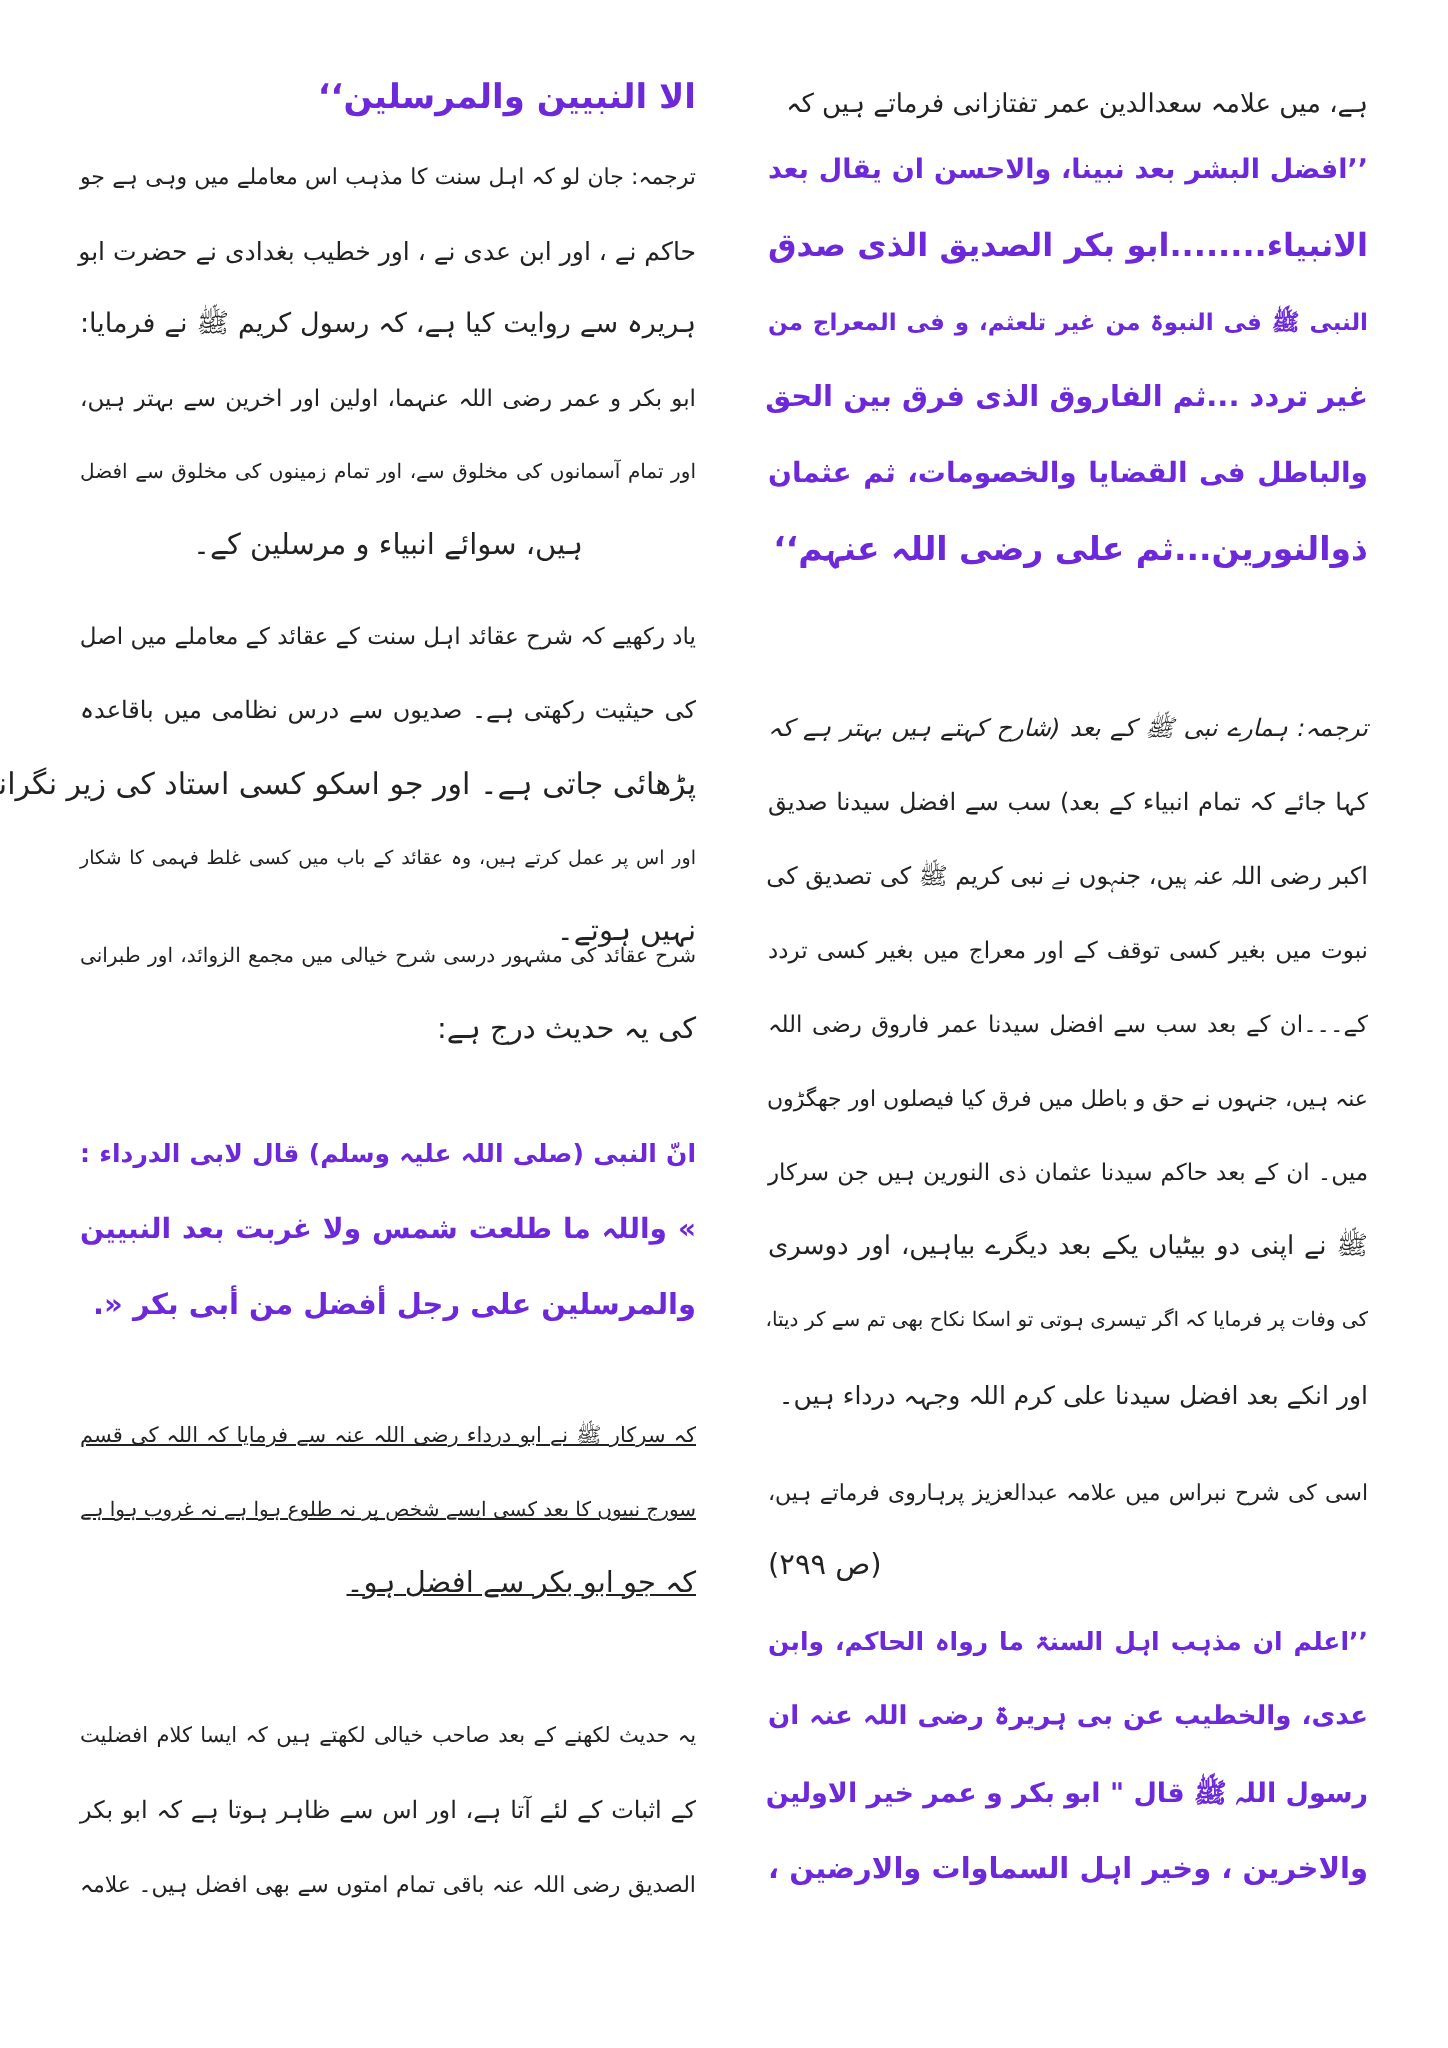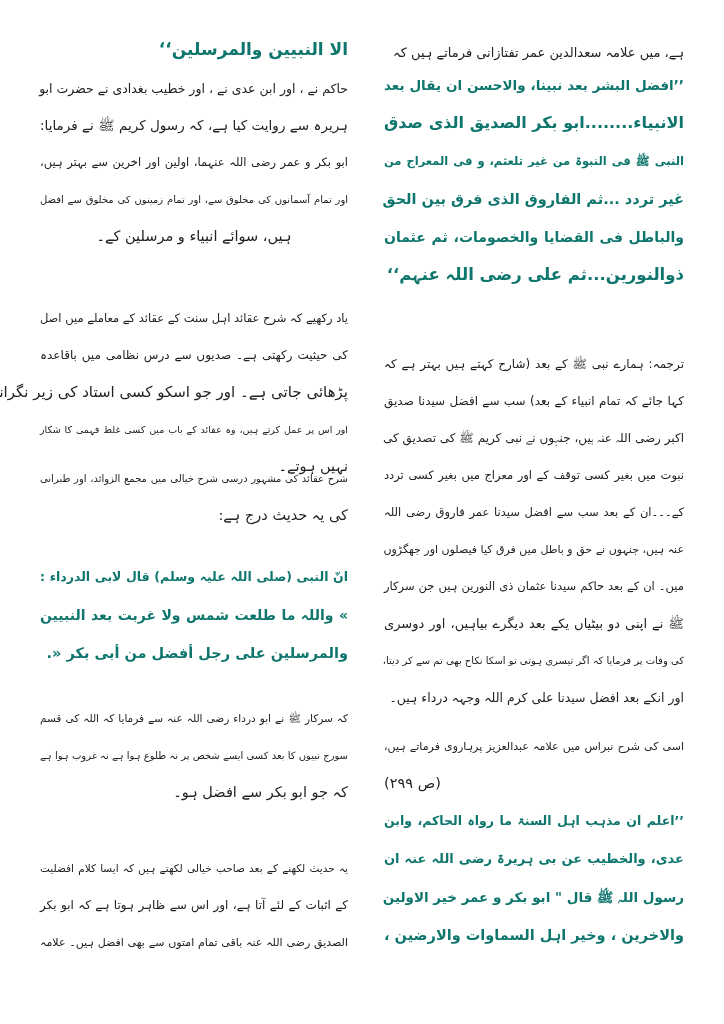--- a/index.html
+++ b/index.html
@@ -16,21 +16,21 @@
   }
   .col-right { right: 40px; width: 300px; }
   .col-left  { right: 376px; width: 308px; }
   .blk { position: absolute; right: 0; width: 100%; }
   .ln {
     display: block; white-space: nowrap; overflow: visible;
     text-align: justify; text-align-last: justify;
   }
   .ur { font-size: 14.5px; line-height: 37px; color: #222; }
   .ur-s { font-size: 13px; line-height: 34px; color: #222; }
-  .ar { font-size: 17px; line-height: 38px; font-weight: bold; color: #0f766e; }
+  .ar { font-size: 17px; line-height: 38px; font-weight: bold; color: #6d28d9; }
   .ln.short { text-align-last: right; }
   .ln.center { text-align-last: center; }
   .ln.left { text-align-last: left; }
 </style>
 </head>
 <body>
 
 <div class="page">
 
   <div class="col col-right">
@@ -42,21 +42,21 @@
     <div class="blk ar" style="top:66px;">
       <span class="ln" style="white-space: nowrap; font-size: 13.5px;">’’افضل البشر بعد نبینا، والاحسن ان یقال بعد</span>
       <span class="ln" style="white-space: nowrap; font-size: 16px;">الانبیاء........ابو بکر الصدیق الذی صدق</span>
       <span class="ln" style="white-space: nowrap; font-size: 11.5px;">النبی ﷺ فی النبوۃ من غیر تلعثم، و فی المعراج من</span>
       <span class="ln" style="white-space: nowrap; font-size: 14.5px;">غیر تردد ...ثم الفاروق الذی فرق بین الحق</span>
       <span class="ln" style="white-space: nowrap; font-size: 14px;">والباطل فی القضایا والخصومات، ثم عثمان</span>
       <span class="ln short" style="white-space: nowrap; font-size: 16.5px;">ذوالنورین...ثم علی رضی اللہ عنہم‘‘</span>
     </div>
 
     <div class="blk ur" style="top:346px;">
-      <span class="ln" style="white-space: nowrap; font-size: 12px;">ترجمہ: ہمارے نبی ﷺ کے بعد (شارح کہتے ہیں بہتر ہے کہ</span>
+      <span class="ln" style="white-space: nowrap; font-size: 12px; font-style: italic;">ترجمہ: ہمارے نبی ﷺ کے بعد (شارح کہتے ہیں بہتر ہے کہ</span>
       <span class="ln" style="white-space: nowrap; font-size: 12px;">کہا جائے کہ تمام انبیاء کے بعد) سب سے افضل سیدنا صدیق</span>
       <span class="ln" style="white-space: nowrap; font-size: 12px;">اکبر رضی اللہ عنہ ہیں، جنہوں نے نبی کریم ﷺ کی تصدیق کی</span>
       <span class="ln" style="white-space: nowrap; font-size: 11.5px;">نبوت میں بغیر کسی توقف کے اور معراج میں بغیر کسی تردد</span>
       <span class="ln" style="white-space: nowrap; font-size: 11.5px;">کے۔۔۔ان کے بعد سب سے افضل سیدنا عمر فاروق رضی اللہ</span>
       <span class="ln" style="white-space: nowrap; font-size: 11px;">عنہ ہیں، جنہوں نے حق و باطل میں فرق کیا فیصلوں اور جھگڑوں</span>
       <span class="ln" style="white-space: nowrap; font-size: 11.5px;">میں۔ ان کے بعد حاکم سیدنا عثمان ذی النورین ہیں جن سرکار</span>
       <span class="ln" style="white-space: nowrap; font-size: 13px;">ﷺ نے اپنی دو بیٹیاں یکے بعد دیگرے بیاہیں، اور دوسری</span>
       <span class="ln" style="white-space: nowrap; font-size: 10px;">کی وفات پر فرمایا کہ اگر تیسری ہوتی تو اسکا نکاح بھی تم سے کر دیتا،</span>
       <span class="ln short" style="white-space: nowrap; font-size: 12.5px;">اور انکے بعد افضل سیدنا علی کرم اللہ وجہہ درداء ہیں۔</span>
     </div>
@@ -74,20 +74,21 @@
     </div>
   </div>
 
   <div class="col col-left">
 
     <div class="blk ar" style="top:30px;">
       <span class="ln short" style="white-space: nowrap;">الا النبیین والمرسلین‘‘</span>
     </div>
 
     <div class="blk ur" style="top:70px;">
+      <span class="ln" style="white-space: nowrap; font-size: 11px;">ترجمہ: جان لو کہ اہل سنت کا مذہب اس معاملے میں وہی ہے جو</span>
       <span class="ln" style="white-space: nowrap; font-size: 12.5px;">حاکم نے ، اور ابن عدی نے ، اور خطیب بغدادی نے حضرت ابو</span>
       <span class="ln" style="white-space: nowrap; font-size: 13.5px;">ہریرہ سے روایت کیا ہے، کہ رسول کریم ﷺ نے فرمایا:</span>
       <span class="ln" style="white-space: nowrap; font-size: 11.5px;">ابو بکر و عمر رضی اللہ عنہما، اولین اور اخرین سے بہتر ہیں،</span>
       <span class="ln" style="white-space: nowrap; font-size: 10px;">اور تمام آسمانوں کی مخلوق سے، اور تمام زمینوں کی مخلوق سے افضل</span>
       <span class="ln center" style="white-space: nowrap;">ہیں، سوائے انبیاء و مرسلین کے۔</span>
     </div>
 
     <div class="blk ur" style="top:300px;">
       <span class="ln" style="white-space: nowrap; font-size: 11.5px;">یاد رکھیے کہ شرح عقائد اہل سنت کے عقائد کے معاملے میں اصل</span>
       <span class="ln" style="white-space: nowrap; font-size: 12px;">کی حیثیت رکھتی ہے۔ صدیوں سے درس نظامی میں باقاعدہ</span>
@@ -100,21 +101,21 @@
       <span class="ln" style="white-space: nowrap; font-size: 10px;">شرح عقائد کی مشہور درسی شرح خیالی میں مجمع الزوائد، اور طبرانی</span>
       <span class="ln short" style="white-space: nowrap;">کی یہ حدیث درج ہے:</span>
     </div>
 
     <div class="blk ar" style="top:558px;">
       <span class="ln" style="white-space: nowrap; font-size: 12.5px;">انّ النبی (صلی اللہ علیہ وسلم) قال لابی الدرداء :</span>
       <span class="ln" style="white-space: nowrap; font-size: 14px;">» واللہ ما طلعت شمس ولا غربت بعد النبیین</span>
       <span class="ln short" style="white-space: nowrap; font-size: 14.5px;">والمرسلین علی رجل أفضل من أبی بکر «.</span>
     </div>
 
-    <div class="blk ur" style="top:700px;">
+    <div class="blk ur" style="top:700px;text-decoration:underline;">
       <span class="ln" style="white-space: nowrap; font-size: 10.5px;">کہ سرکار ﷺ نے ابو درداء رضی اللہ عنہ سے فرمایا کہ اللہ کی قسم</span>
       <span class="ln" style="white-space: nowrap; font-size: 10px;">سورج نبیوں کا بعد کسی ایسے شخص پر نہ طلوع ہوا ہے نہ غروب ہوا ہے</span>
       <span class="ln short" style="white-space: nowrap;">کہ جو ابو بکر سے افضل ہو۔</span>
     </div>
 
     <div class="blk ur" style="top:850px;">
       <span class="ln" style="white-space: nowrap; font-size: 10.5px;">یہ حدیث لکھنے کے بعد صاحب خیالی لکھتے ہیں کہ ایسا کلام افضلیت</span>
       <span class="ln" style="white-space: nowrap; font-size: 12px;">کے اثبات کے لئے آتا ہے، اور اس سے ظاہر ہوتا ہے کہ ابو بکر</span>
       <span class="ln" style="white-space: nowrap; font-size: 11px;">الصدیق رضی اللہ عنہ باقی تمام امتوں سے بھی افضل ہیں۔ علامہ</span>
     </div>

